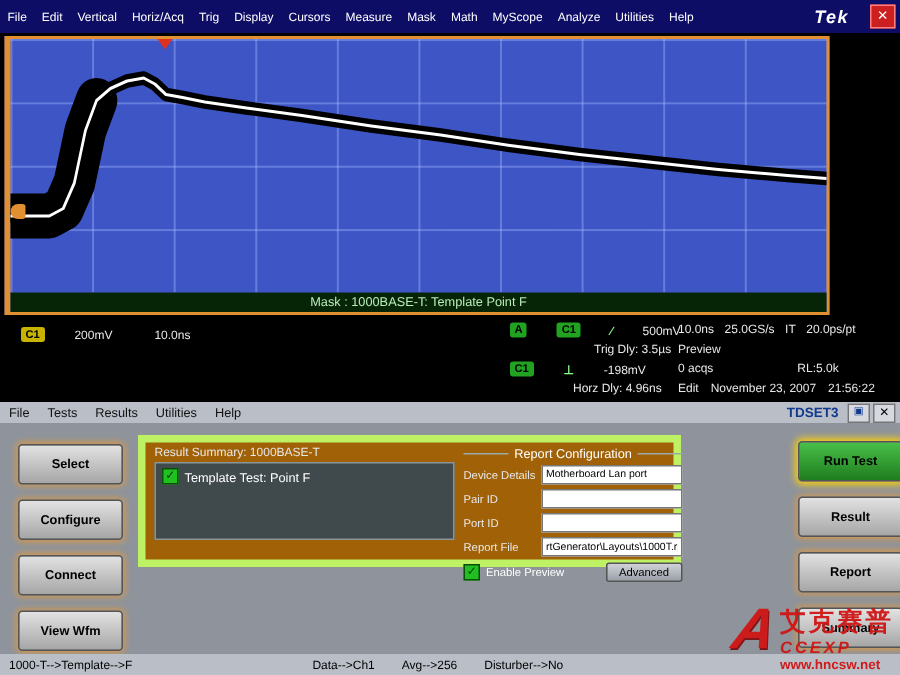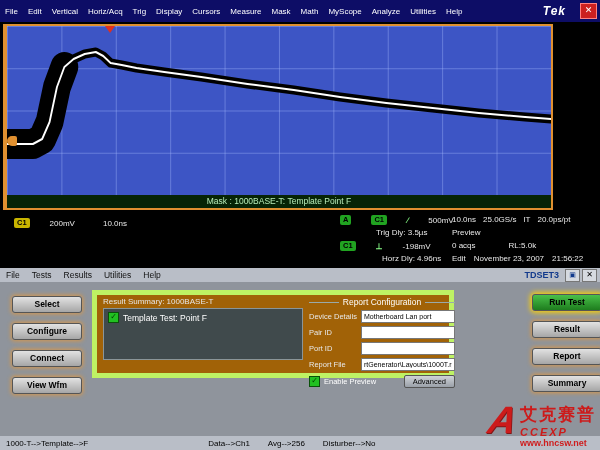--- a/index.html
+++ b/index.html
@@ -48,21 +48,21 @@
           display:flex;align-items:center;font-size:8.5px;color:#111;}
   .appbar .menus{display:flex;}
   .app-menu-item{padding:0 6px;}
   .appbar .spacer{flex:1;}
   .app-title{color:#123a8c;font-weight:bold;font-size:9px;margin-right:6px;}
   .app-ico{width:13px;height:11px;background:#d6dae0;border:1px solid #777;font-size:7px;
            line-height:10px;text-align:center;margin-right:2px;color:#123a8c;}
   .app-x{width:13px;height:11px;background:#d6dae0;border:1px solid #777;font-size:8px;
          line-height:10px;text-align:center;margin-right:3px;color:#000;}
 
-  .btn{display:block;width:70px;height:17px;background:linear-gradient(#e2e2e2,#a6a6a6);
+  .btn{display:block;width:70px;height:27px;background:linear-gradient(#e2e2e2,#a6a6a6);
        border:1px solid #555;border-radius:3px;font-size:8.5px;font-weight:bold;color:#000;
        text-align:center;line-height:15px;box-shadow:0 0 4px 1px rgba(225,150,60,.85);
        font-family:"Liberation Sans", sans-serif;padding:0;}
   .left-col{position:absolute;left:12px;top:28px;display:flex;flex-direction:column;gap:10px;}
   .right-col{position:absolute;left:532px;top:26px;display:flex;flex-direction:column;gap:10px;}
   .right-col .btn:first-child{background:linear-gradient(#49c049,#1e7d1e);color:#000;
        box-shadow:0 0 5px 2px rgba(255,210,0,.9);}
 
   .center-panel{position:absolute;left:92px;top:22px;width:362px;height:88px;background:#a16207;
                 border:5px solid #bef264;box-sizing:border-box;color:#fff;}
@@ -149,42 +149,42 @@
       <span>200mV</span>
       <span style="margin-left:8px;">10.0ns</span>
     </div>
 
     <div class="abs" style="left:340px;top:3px;">
       <span class="badge green">A</span>
       <span class="badge green">C1</span>
       <span class="slope">∕</span>
       <span>500mV</span>
     </div>
-    <div class="abs" style="left:376px;top:16px;">
+    <div class="abs" style="left:396px;top:16px;">
       <span>Trig Dly: 3.5µs</span>
     </div>
     <div class="abs" style="left:340px;top:29px;">
       <span class="badge green">C1</span>
       <span class="slope">⊥</span>
       <span>-198mV</span>
     </div>
     <div class="abs" style="left:382px;top:42px;">
       <span>Horz Dly: 4.96ns</span>
     </div>
 
     <div class="abs" style="left:452px;top:3px;gap:7px;">
       <span>10.0ns</span>
       <span>25.0GS/s</span>
       <span>IT</span>
       <span>20.0ps/pt</span>
     </div>
     <div class="abs" style="left:452px;top:16px;">
       <span>Preview</span>
     </div>
-    <div class="abs" style="left:452px;top:29px;gap:33px;">
+    <div class="abs" style="left:452px;top:29px;gap:56px;">
       <span>0 acqs</span>
       <span>RL:5.0k</span>
     </div>
     <div class="abs" style="left:452px;top:42px;gap:8px;">
       <span>Edit</span>
       <span>November 23, 2007</span>
       <span>21:56:22</span>
     </div>
   </div>
 

